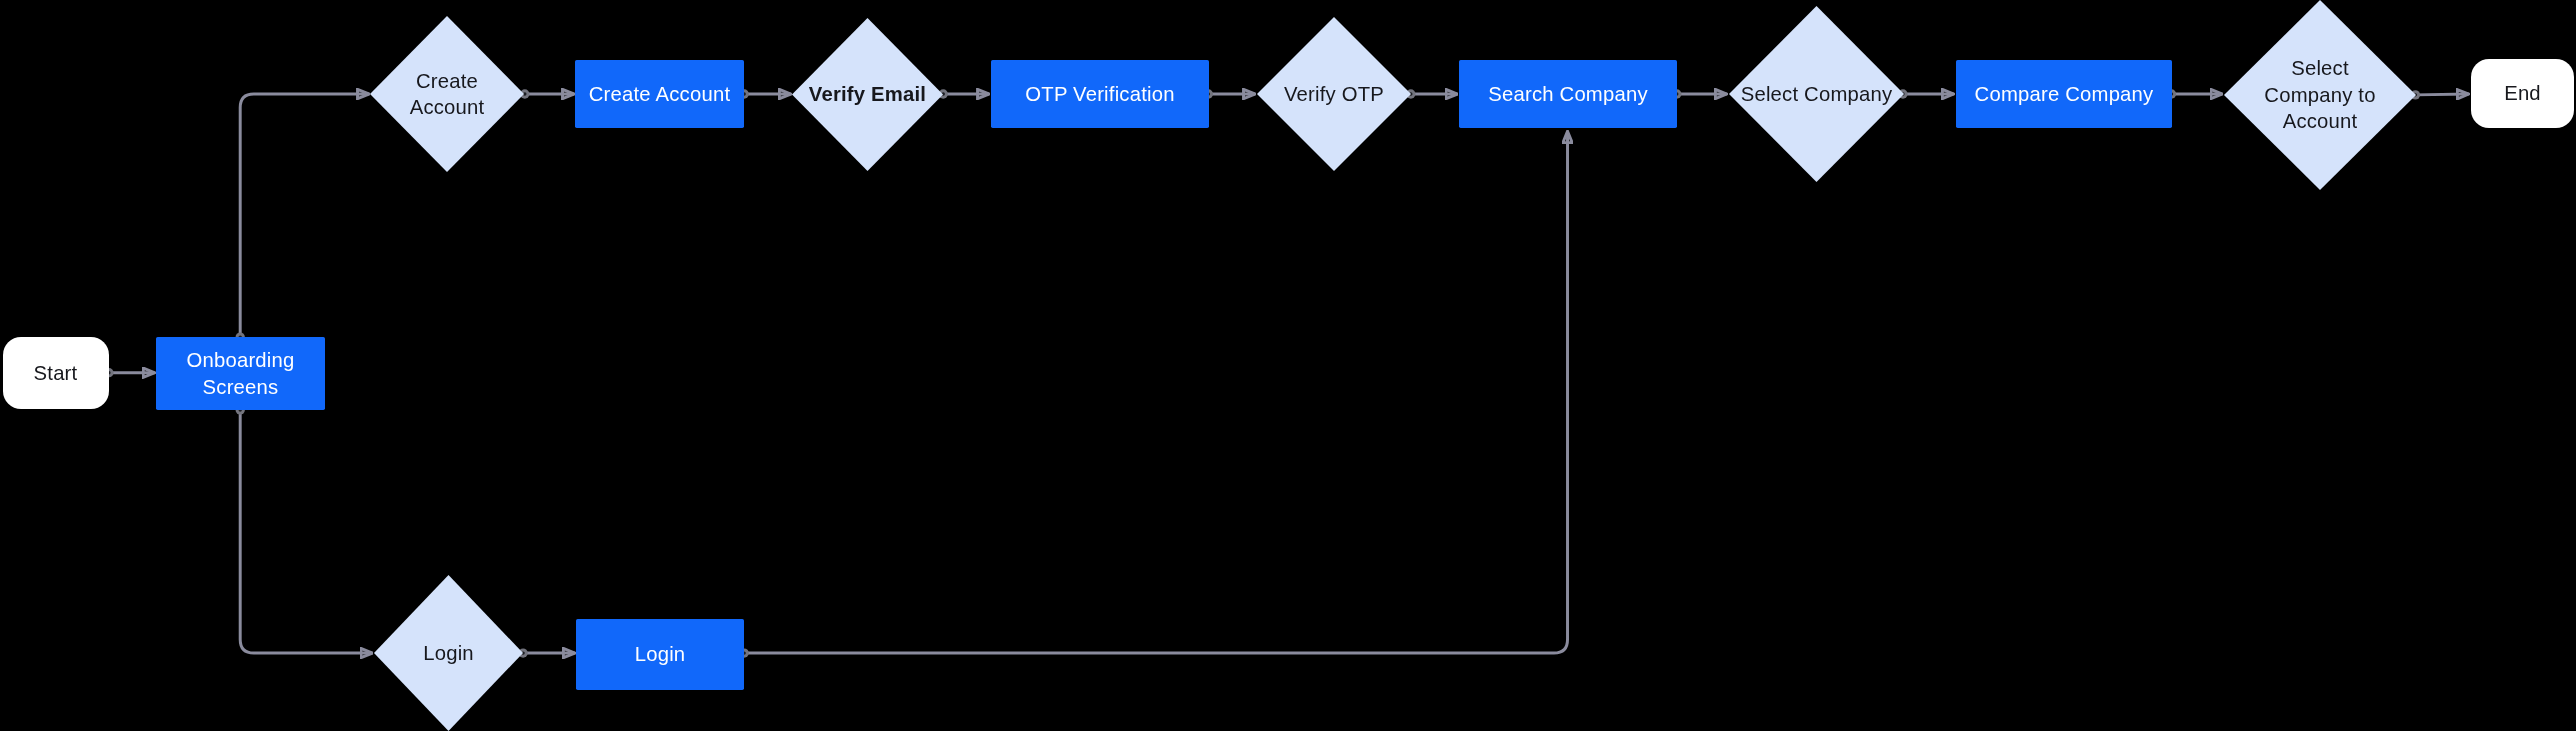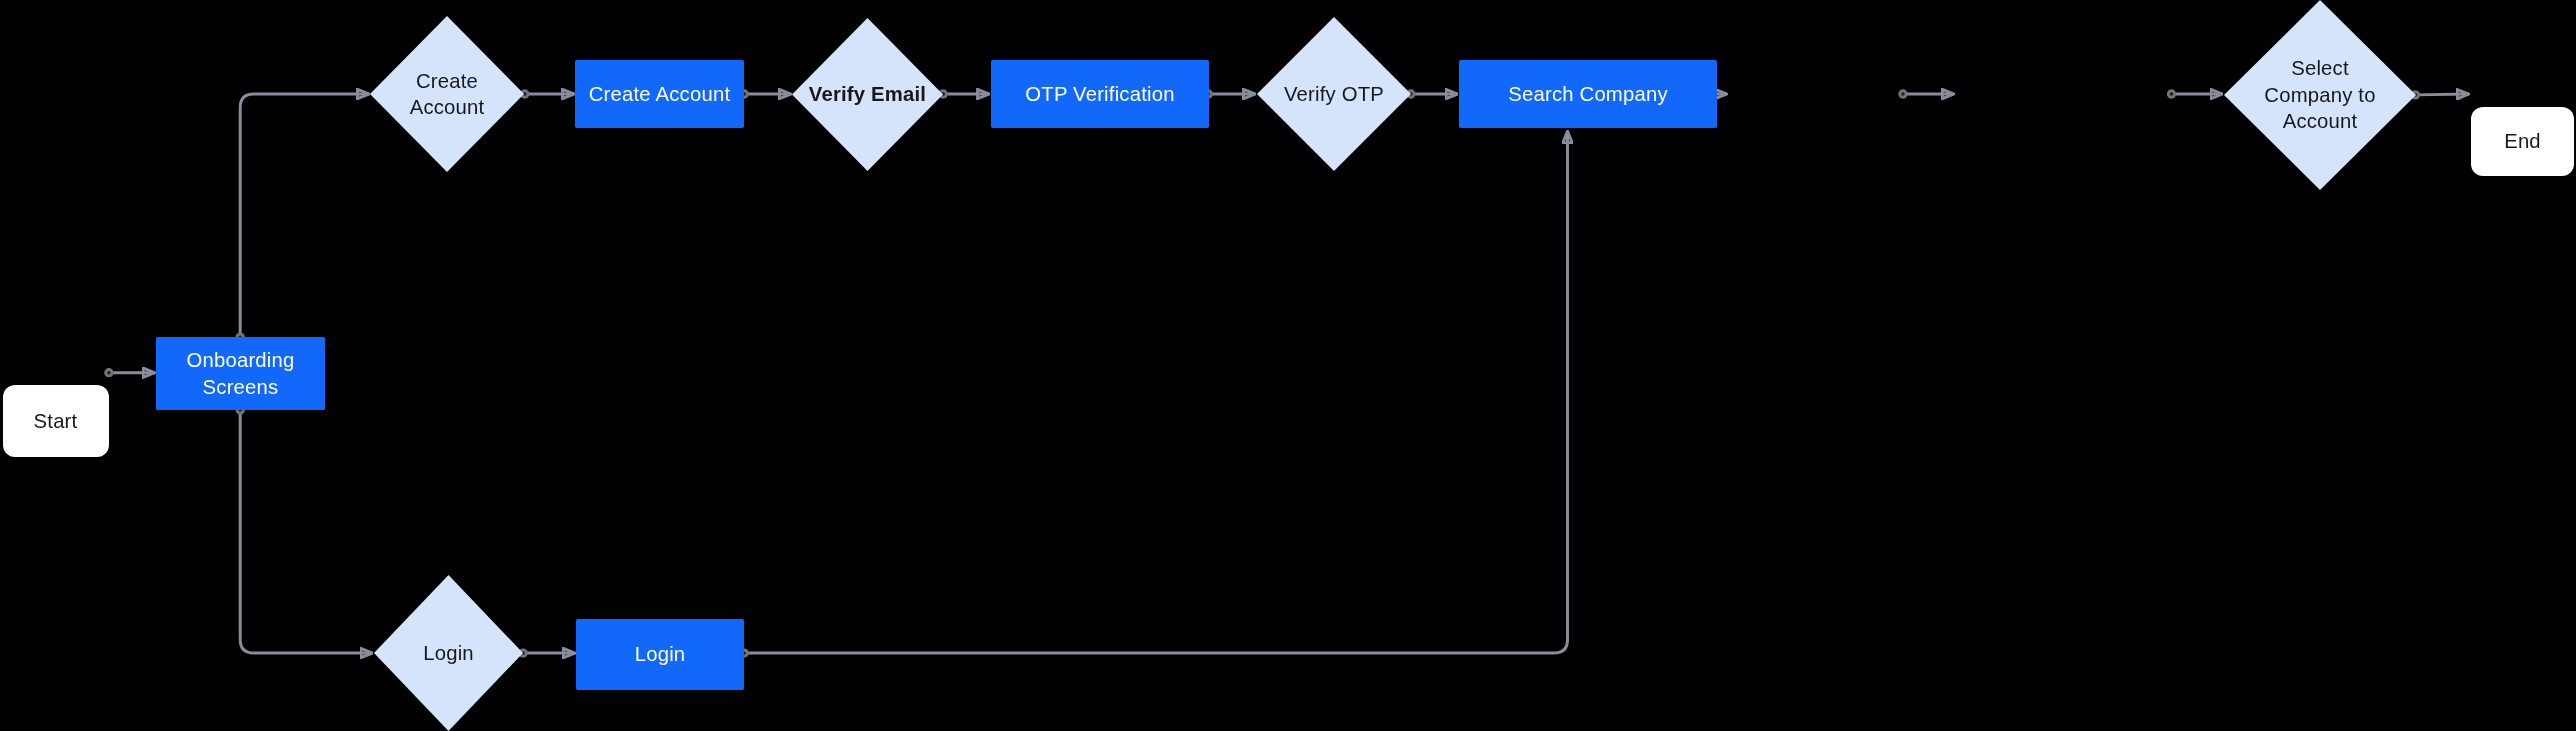--- a/index.html
+++ b/index.html
@@ -23,34 +23,34 @@
   svg.edges{position:absolute;left:0;top:0;width:2576px;height:731px;display:block;}
   svg.edges path{fill:none;stroke:var(--edge);stroke-width:3.5;}
   .node{
     position:absolute;
     display:flex;align-items:center;justify-content:center;
     text-align:center;
     font-size:20.3px;font-weight:500;line-height:1.3;letter-spacing:0.2px;
   }
   .node .node-label{display:block;width:100%;}
   .process{background:var(--process);color:var(--process-text);border-radius:1.7px;}
-  .terminal{background:var(--terminal);color:var(--dark-text);border-radius:12px;margin-top:48px;}
+  .terminal{background:var(--terminal);color:var(--dark-text);border-radius:18px;}
   .decision{
     background:var(--decision);color:var(--dark-text);
     clip-path:polygon(50% 0,100% 50%,50% 100%,0 50%);
   }
   
   #n-start{left:2.5px;top:337px;width:106px;height:72px;text-align:center;}
   #n-onboarding{left:156px;top:337px;width:169px;height:73px;padding:4px 24px;}
   #n-create-account-decision{left:370px;top:16px;width:154px;height:156px;padding:0 34px;}
   #n-create-account{left:575px;top:60px;width:169px;height:68px;}
   #n-verify-email{left:792px;top:18px;width:151px;height:153px;padding:0 6.8px;font-weight:bold;}
   #n-otp-verification{left:991px;top:60px;width:218px;height:68px;}
   #n-verify-otp{left:1257px;top:17px;width:154px;height:154px;padding:0 6.8px;}
-  #n-search-company{left:1459px;top:60px;width:258px;height:68px;}
+  #n-search-company{left:1459px;top:60px;width:218px;height:68px;}
   #n-select-company{left:1729px;top:6px;width:175px;height:176px;padding:0 6.8px;}
   #n-compare-company{left:1956px;top:60px;width:216px;height:68px;}
   #n-select-company-to-compare{left:2224px;top:0px;width:192px;height:190px;padding:0 22px;}
   #n-end{left:2471px;top:59px;width:103px;height:69px;}
   #n-login-decision{left:374px;top:575px;width:149px;height:156px;padding:0 6.8px;}
   #n-login{left:576px;top:619px;width:168px;height:71px;}
 </style>
 </head>
 <body>
 
@@ -163,21 +163,27 @@
   </div>
 
   <div class="node decision" id="n-verify-otp">
     <span class="node-label">Verify OTP</span>
   </div>
 
   <div class="node process" id="n-search-company">
     <span class="node-label">Search Company</span>
   </div>
 
-
+  <div class="node decision" id="n-select-company">
+    <span class="node-label">Select Company</span>
+  </div>
+
+  <div class="node process" id="n-compare-company">
+    <span class="node-label">Compare Company</span>
+  </div>
 
   <div class="node decision" id="n-select-company-to-compare">
     <span class="node-label">Select Company to Account</span>
   </div>
 
   <div class="node terminal" id="n-end">
     <span class="node-label">End</span>
   </div>
 
   <div class="node decision" id="n-login-decision">

